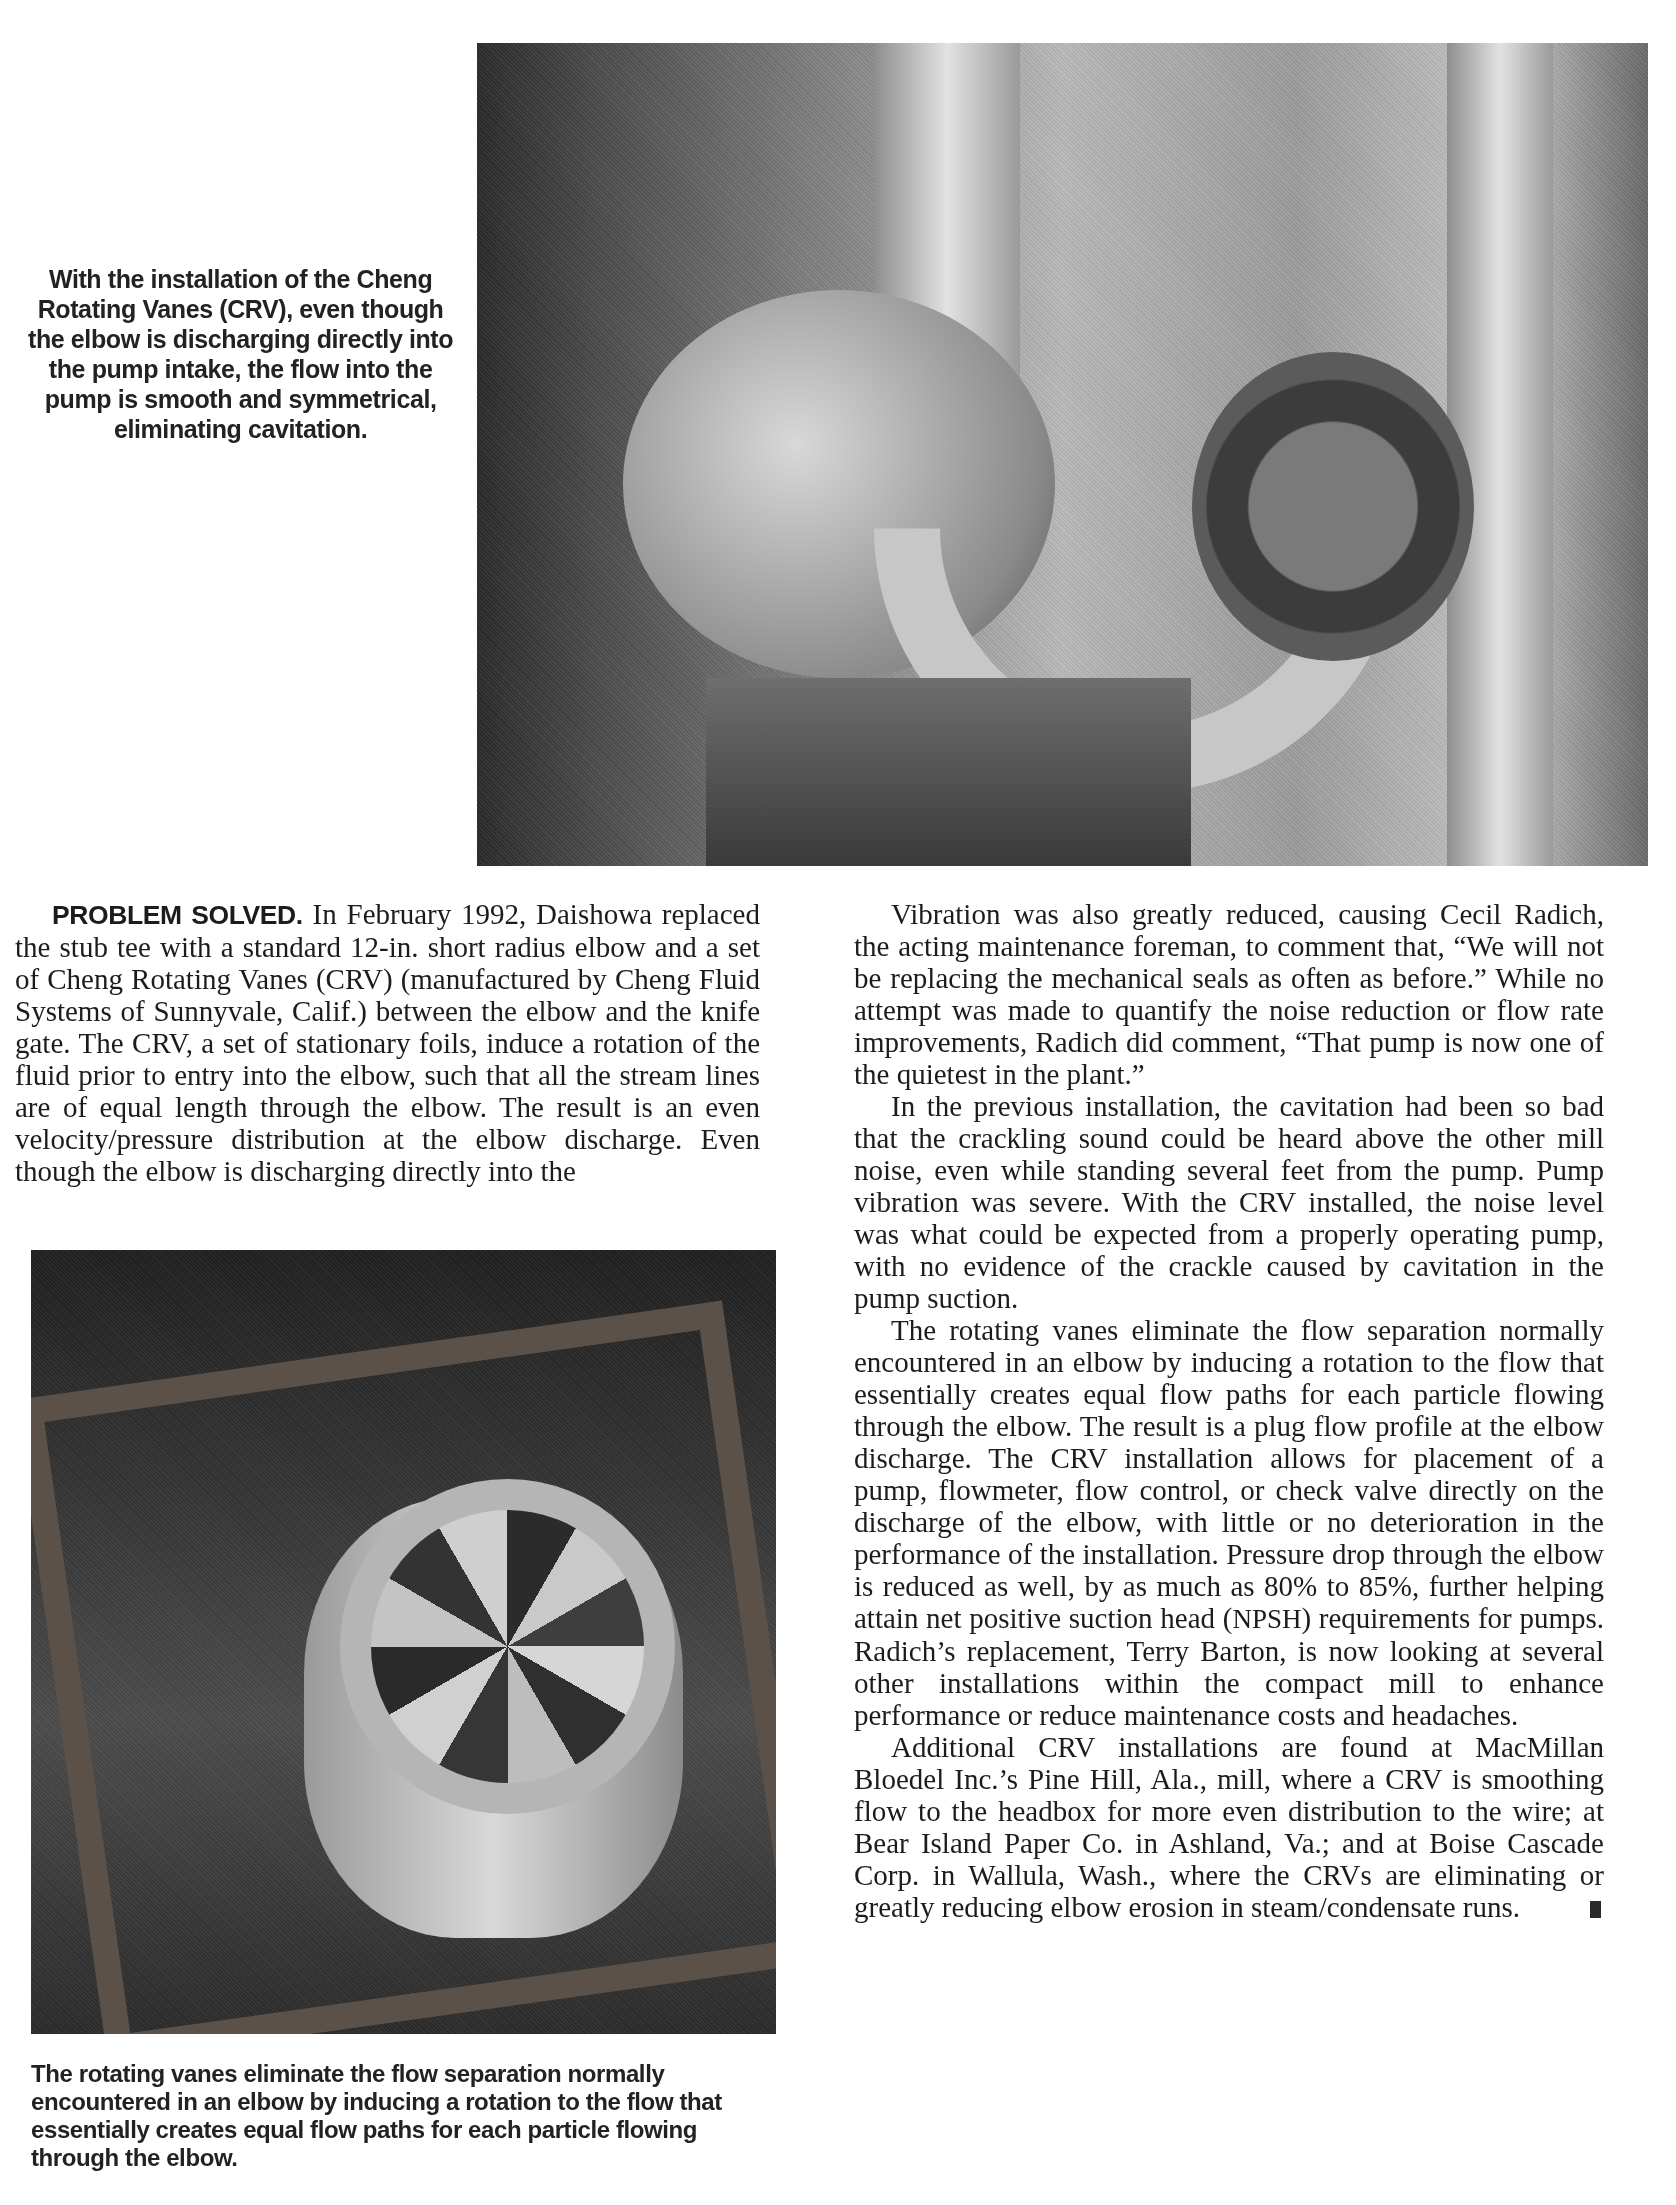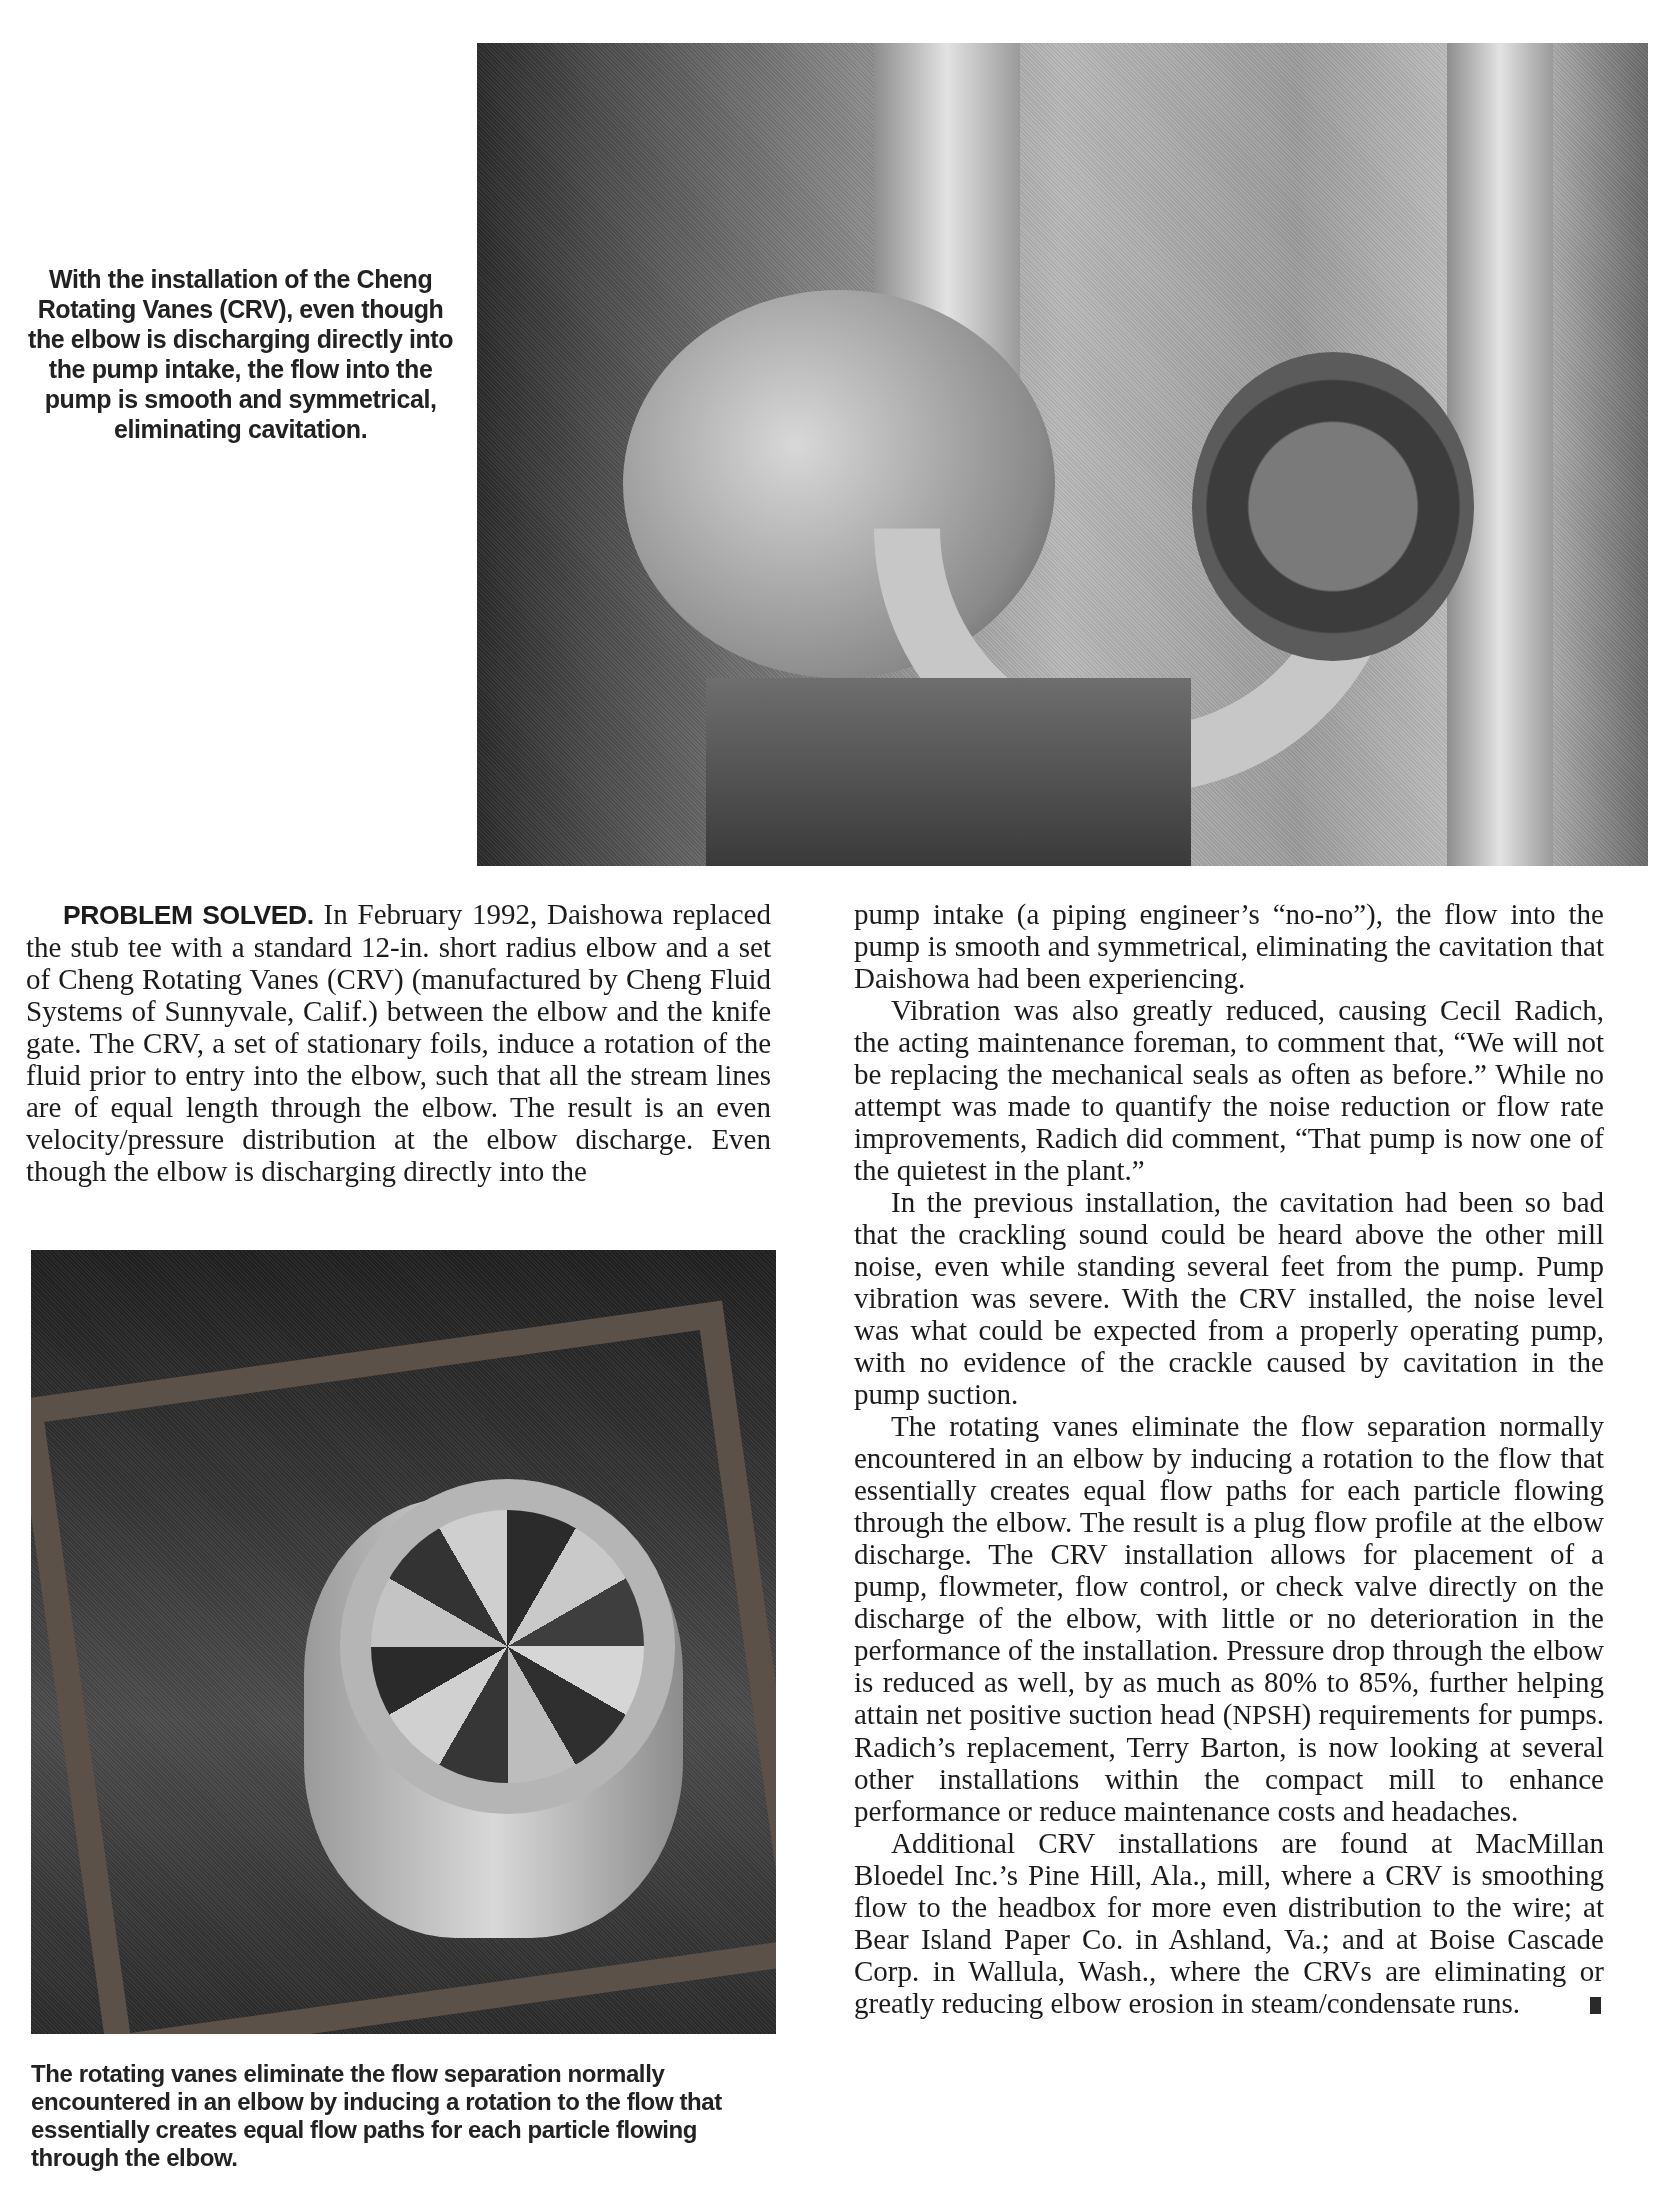--- a/index.html
+++ b/index.html
@@ -59,21 +59,21 @@
     font-size:24px; line-height:28px; text-align:left;
   }
 
   
   .column {
     position:absolute;
     font-family:"Liberation Serif", serif;
     font-size:29px; line-height:32px;
     text-align:justify; color:#1c1c1c;
   }
-  #col-left  { left:26px;   top:898px; width:745px; }
+  #col-left  { left:15px;   top:898px; width:745px; }
   #col-right { left:854px; top:898px; width:750px; }
   .column p { margin:0; }
   .indent { text-indent:37px; }
   .lead-in {
     font-family:"Liberation Sans", sans-serif; font-weight:bold;
     letter-spacing:-0.4px; font-size:26.5px;
   }
   .end-mark {
     display:inline-block; width:11.5px; height:17px; background:#2a2a2a;
     float:right; margin-top:9.7px; margin-right:2.6px;
@@ -98,19 +98,18 @@
 </div>
 
 <div id="photo-vanes" class="photo">
   <div class="crate" style="left:26.5px;top:97px;width:662px;height:617px;"></div>
   <div class="vane-shell" style="left:273px;top:247px;width:379px;height:441px;"></div>
   <div class="vane-ring" style="left:309px;top:229px;width:335px;height:335px;"></div>
 </div>
 <div id="caption-bottom" class="caption">The rotating vanes eliminate the flow separation normally encountered in an elbow by inducing a rotation to the flow that essentially creates equal flow paths for each particle flowing through the elbow.</div>
 
 <div id="col-right" class="column">
-  <p>pump intake (a piping engineer’s “no-no”), the flow into the pump is smooth and symmetrical, eliminating the cavitation that Daishowa had been experiencing.</p>
   <p class="indent">Vibration was also greatly reduced, causing Cecil Radich, the acting maintenance foreman, to comment that, “We will not be replacing the mechanical seals as often as before.” While no attempt was made to quantify the noise reduction or flow rate improvements, Radich did comment, “That pump is now one of the quietest in the plant.”</p>
   <p class="indent">In the previous installation, the cavitation had been so bad that the crackling sound could be heard above the other mill noise, even while standing several feet from the pump. Pump vibration was severe. With the CRV installed, the noise level was what could be expected from a properly operating pump, with no evidence of the crackle caused by cavitation in the pump suction.</p>
   <p class="indent"><span>The rotating vanes eliminate the flow separation normally encountered in an elbow by inducing a rotation to the flow that essentially creates equal flow paths for each particle flowing through the elbow. The result is a plug flow profile at the elbow discharge. The CRV installation allows for placement of a pump, flowmeter, flow control, or check valve directly on the discharge of the elbow, with little or no deterioration in the performance of the installation. Pressure drop through the elbow is reduced as well, by as much as 80% to 85%, further helping attain net positive suction head (</span><span class="small-caps">NPSH</span><span>) requirements for pumps. Radich’s replacement, Terry Barton, is now looking at several other installations within the compact mill to enhance performance or reduce maintenance costs and headaches.</span></p>
   <p class="indent"><span>Additional CRV installations are found at MacMillan Bloedel Inc.’s Pine Hill, Ala., mill, where a CRV is smoothing flow to the headbox for more even distribution to the wire; at Bear Island Paper Co. in Ashland, Va.; and at Boise Cascade Corp. in Wallula, Wash., where the CRVs are eliminating or greatly reducing elbow erosion in steam/condensate runs.</span><span class="end-mark"></span></p>
 </div>
 
 
 </body></html>

